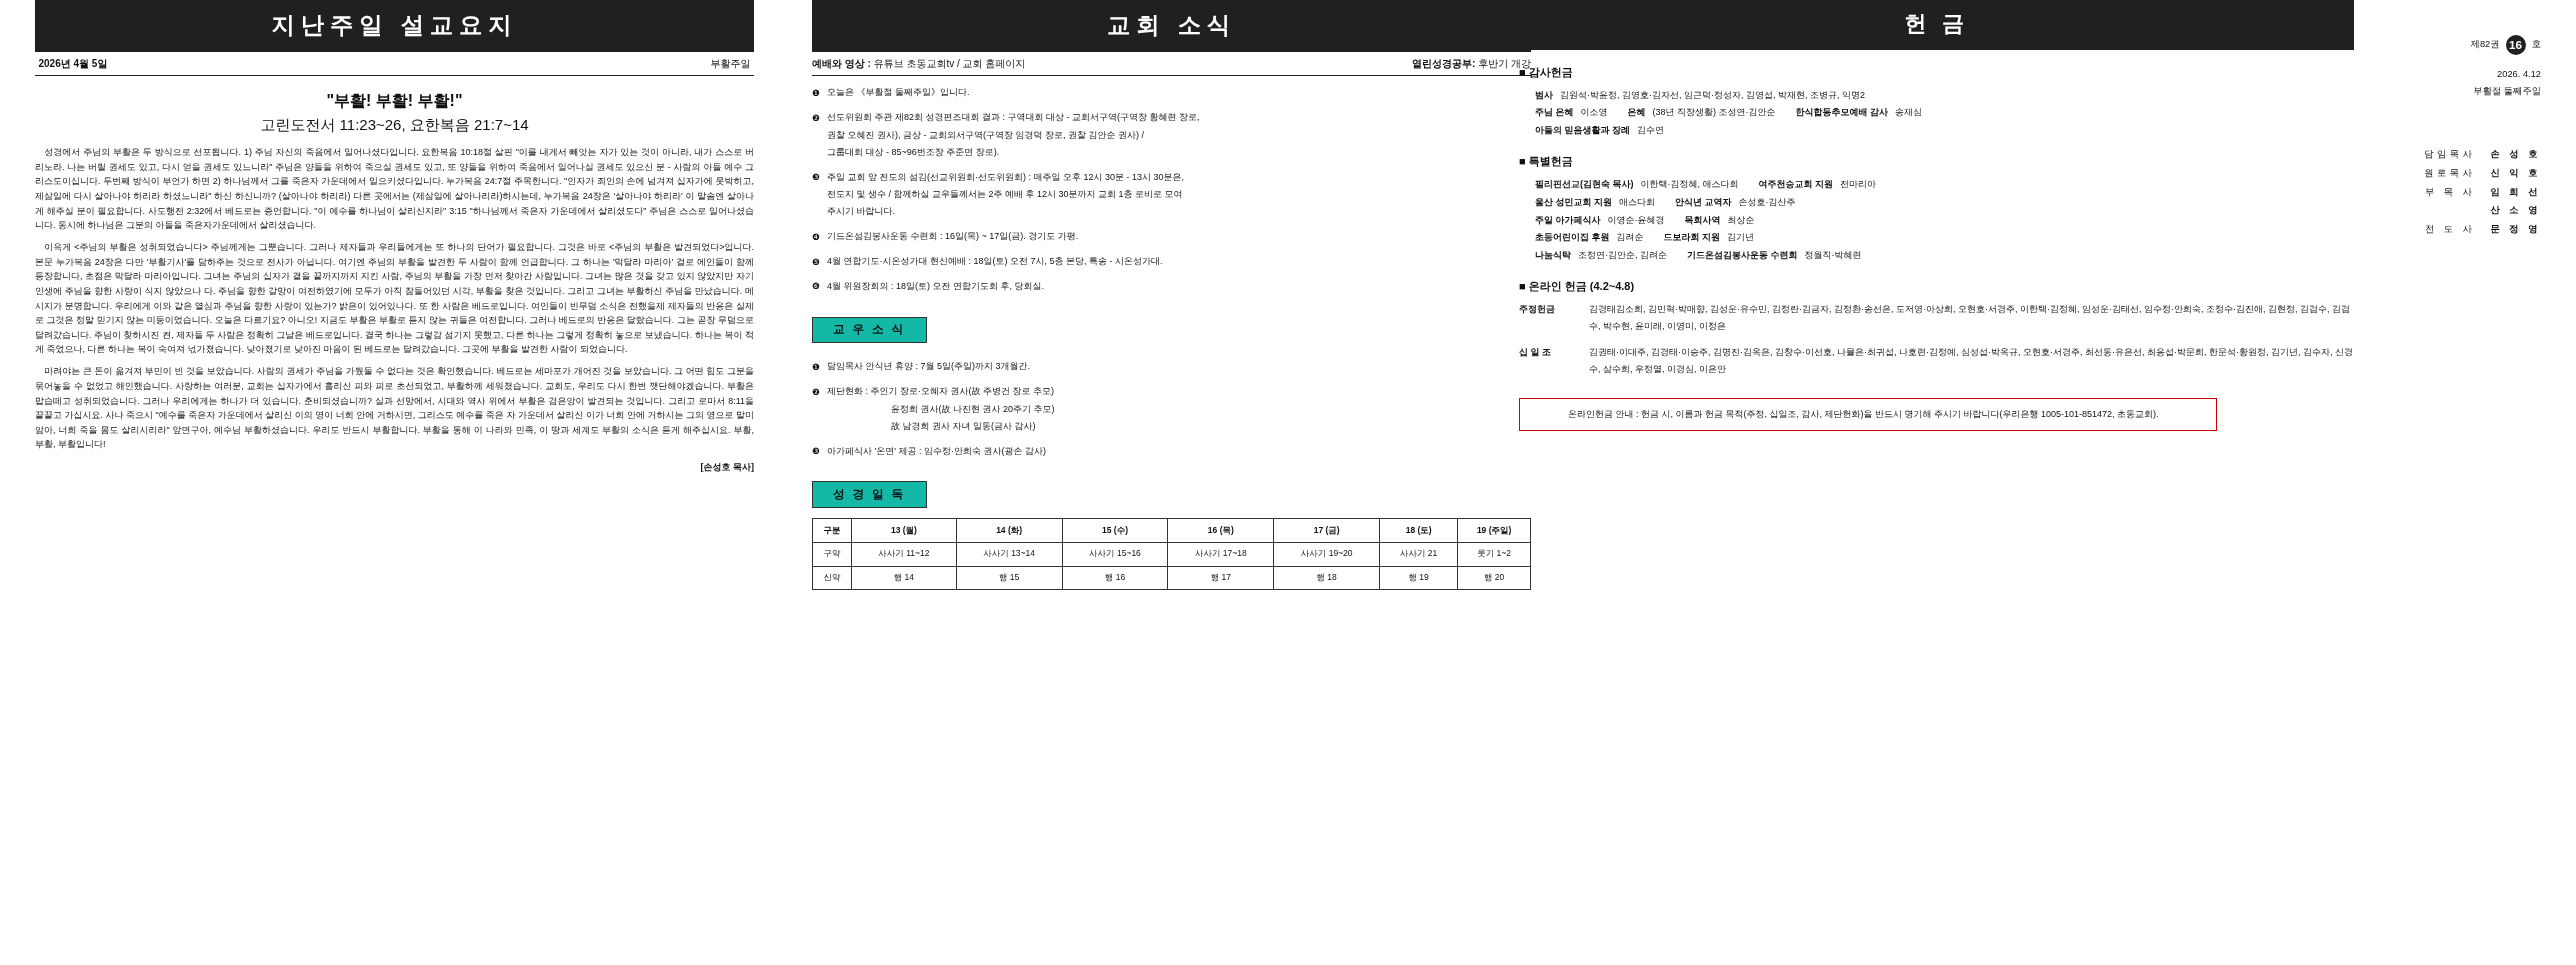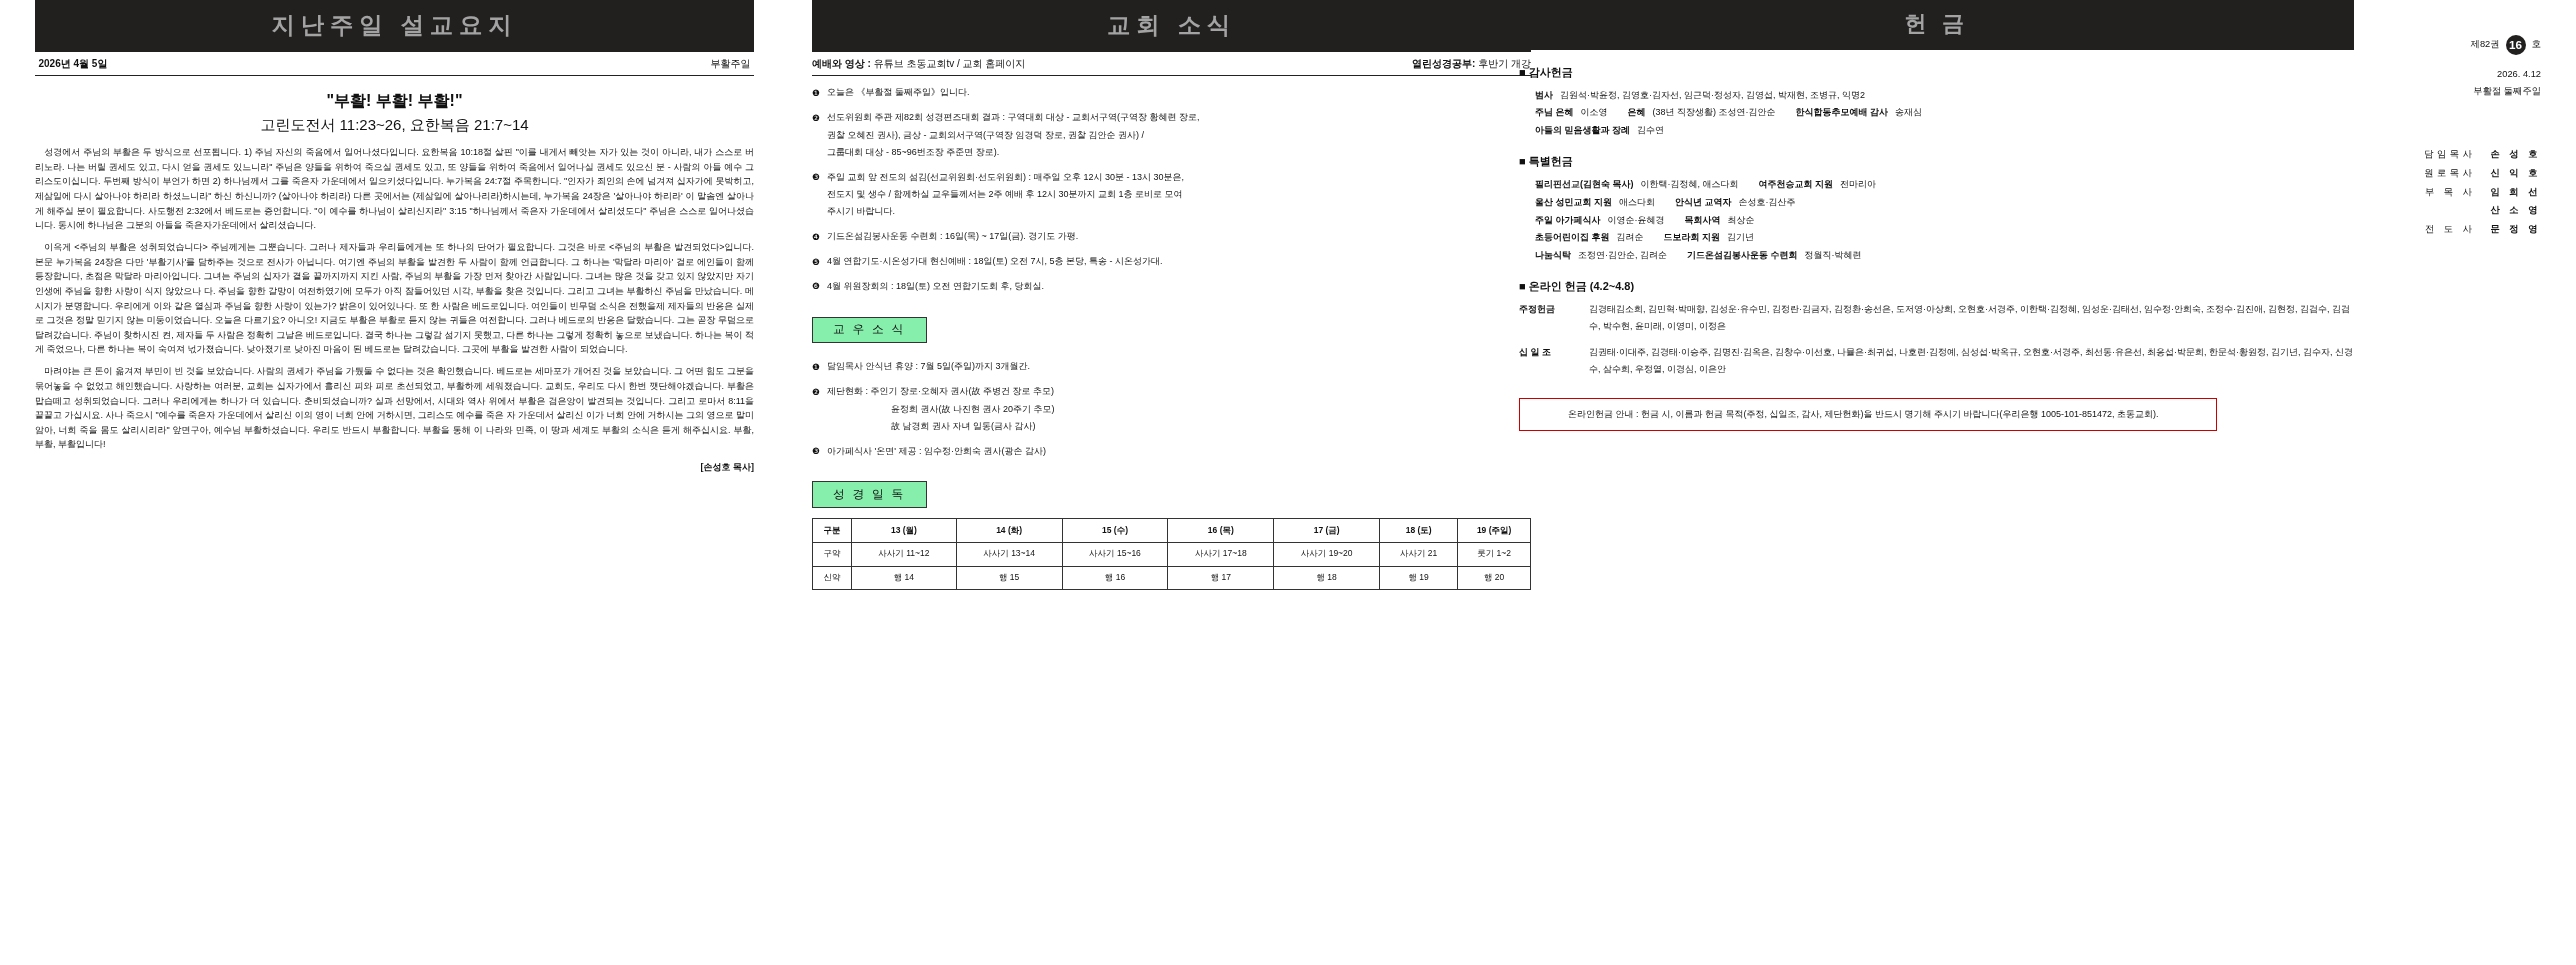--- a/index.html
+++ b/index.html
@@ -2,38 +2,38 @@
 <html style="font-size:9.3px"><head>
 <meta charset="utf-8">
 <style>
   html,body{margin:0;padding:0;background:#fff;}
   body{width:2576px;height:966px;font-family:"Liberation Sans",sans-serif;color:#111;}
   .page{position:relative;width:2576px;height:966px;}
   .col{position:absolute;top:0;}
   .c1{left:35px;width:719px;}
   .c2{left:812px;width:719px;}
   .c3{left:1519px;width:1022px;}
-  .bar{background:#221f1f;color:#a3a3a3;text-align:center;font-weight:bold;font-size:23.4px;letter-spacing:5.8px;padding:9.3px 0 10.5px;}
+  .bar{background:#221f1f;color:#ffffff;text-align:center;font-weight:bold;font-size:23.4px;letter-spacing:5.8px;padding:9.3px 0 10.5px;}
   .bar.small{font-size:22px;letter-spacing:4.7px;}
   .subbar{border-bottom:0.6px solid #222;font-size:10px;display:flex;justify-content:space-between;padding:5.3px 3.5px 4.1px;}
   .subbar .l{font-weight:bold;}
   .centerline{text-align:center;font-size:10px;border-bottom:0.6px solid #222;padding:5.3px 0 4.1px;display:flex;justify-content:space-between;}
   .sermon-title{text-align:center;font-weight:bold;font-size:16px;margin:15px 0 3.5px;}
   .sermon-ref{text-align:center;font-size:15px;margin-bottom:10.5px;}
   .body-text{font-size:9px;line-height:1.62;text-align:justify;text-justify:inter-character;}
   .body-text p{margin:0 0 7.6px;text-indent:9.3px;}
   .b{font-weight:bold;}
   .sign{text-align:right;font-weight:bold;}
   
   .notice-list{margin-top:9.3px;font-size:9px;line-height:1.72;}
   .nitem{display:flex;margin-bottom:7.6px;}
   .num{flex:0 0 15px;font-size:8.8px;padding-top:0.6px;}
   .ntext{flex:1;}
   .ntext div{margin-bottom:1.8px;}
-  .boxhead{display:inline-block;background:#86efac;border:0.6px solid #333;font-weight:normal;font-size:11.7px;padding:4.7px 20px;margin:13px 0 7px;letter-spacing:2.3px;}
+  .boxhead{display:inline-block;background:#14b8a6;border:0.6px solid #333;font-weight:bold;font-size:11.7px;padding:4.7px 20px;margin:13px 0 7px;letter-spacing:2.3px;}
   table.bible{border-collapse:collapse;width:100%;font-size:8.5px;text-align:center;margin-top:3.5px;}
   table.bible td,table.bible th{border:0.6px solid #333;padding:5.3px 1.2px;font-weight:normal;}
   table.bible th{font-weight:bold;}
   
   .right-meta{position:absolute;right:0;top:35px;text-align:right;font-size:9.3px;line-height:1.9;}
   .volnum{display:inline-block;background:#221f1f;color:#fff;border-radius:50%;width:20px;height:20px;line-height:20px;text-align:center;font-weight:bold;font-size:11.7px;vertical-align:middle;margin:0 3.5px;}
   .sec-title{font-weight:bold;font-size:11px;margin:15px 0 7px;}
   .offer-line{font-size:9px;line-height:1.95;display:flex;flex-wrap:wrap;margin-left:16px;}
   .offer-line .lbl{font-weight:bold;margin-right:7px;}
   .offer-line .val{margin-right:20px;}

